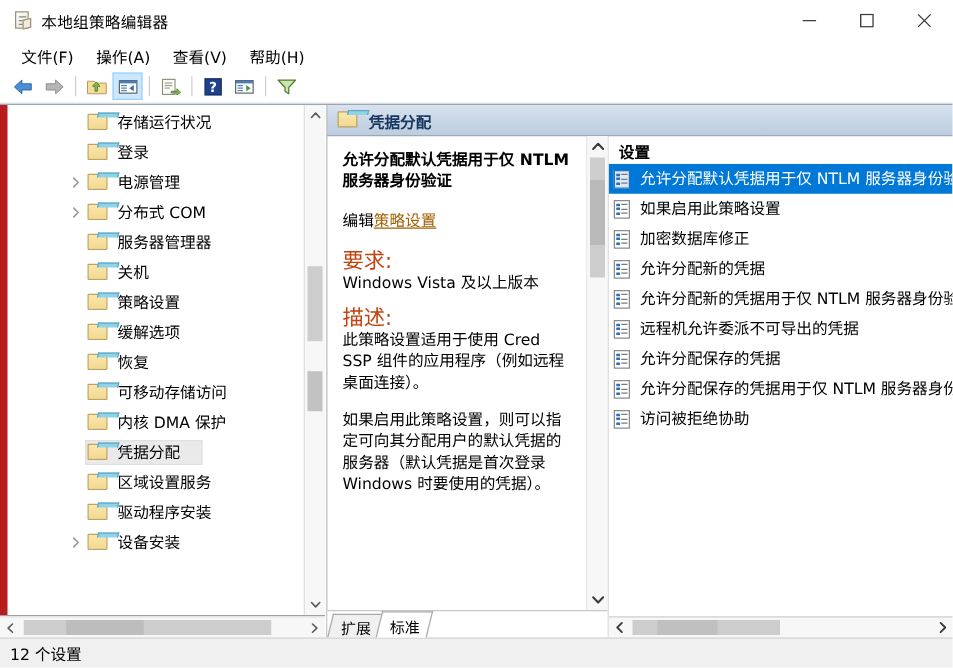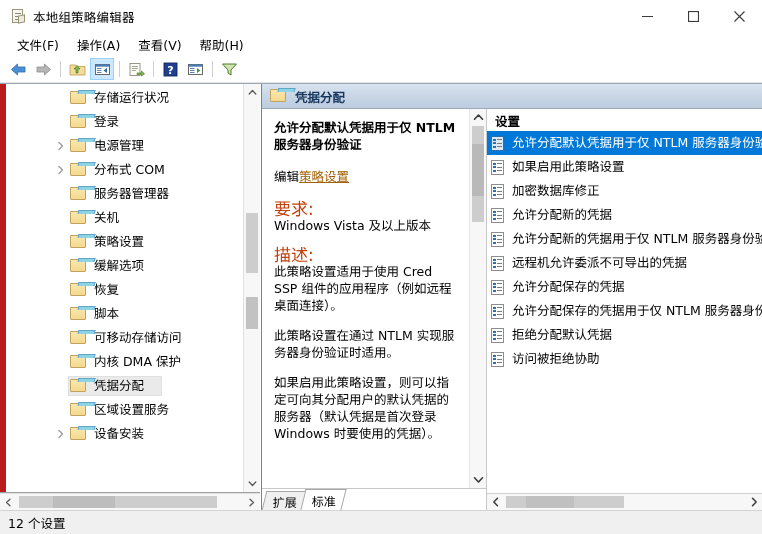--- a/index.html
+++ b/index.html
@@ -711,27 +711,20 @@
           </div>
 
           <div class="tree-item">
             <div class="folder-ico">
                 <div class="back"></div>
                 <div class="tab"></div>
               </div>
             <span class="tree-label">恢复</span>
           </div>
 
-          <div class="tree-item">
-            <div class="folder-ico">
-                <div class="back"></div>
-                <div class="tab"></div>
-              </div>
-            <span class="tree-label">脚本</span>
-          </div>
 
           <div class="tree-item">
             <div class="folder-ico">
                 <div class="back"></div>
                 <div class="tab"></div>
               </div>
             <span class="tree-label">可移动存储访问</span>
           </div>
 
           <div class="tree-item">
@@ -751,20 +744,27 @@
           </div>
 
           <div class="tree-item">
             <div class="folder-ico">
                 <div class="back"></div>
                 <div class="tab"></div>
               </div>
             <span class="tree-label">区域设置服务</span>
           </div>
 
+          <div class="tree-item">
+            <div class="folder-ico">
+                <div class="back"></div>
+                <div class="tab"></div>
+              </div>
+            <span class="tree-label">驱动程序安装</span>
+          </div>
 
           <div class="tree-item">
             <span class="expander">
               <svg width="10" height="10" viewBox="0 0 10 10">
                   <path d="M3 1.5 L6.5 5 L3 8.5" fill="none" stroke="#9a9a9a" stroke-width="1.3" stroke-linecap="round" stroke-linejoin="round"></path>
                 </svg>
             </span>
             <div class="folder-ico">
                 <div class="back"></div>
                 <div class="tab"></div>
@@ -829,21 +829,20 @@
 
               <div class="detail-link-row">
                 <span class="lead">编辑</span><a>策略设置</a>
               </div>
 
               <div class="detail-section-label">要求:</div>
               <div class="detail-text detail-para">Windows Vista 及以上版本</div>
 
               <div class="detail-section-label">描述:</div>
               <div class="detail-text detail-para">此策略设置适用于使用 Cred SSP 组件的应用程序（例如远程桌面连接）。</div>
-              <div class="detail-text detail-para">此策略设置在通过 NTLM 实现服务器身份验证时适用。</div>
               <div class="detail-text">如果启用此策略设置，则可以指定可向其分配用户的默认凭据的服务器（默认凭据是首次登录 Windows 时要使用的凭据）。</div>
             </div>
 
             <div class="vscroll" style="border-left:1px solid #e5e5e5;">
               <div class="arrow">
                 <svg width="11" height="11" viewBox="0 0 11 11">
                     <path d="M1.5 7.2 L5.5 3 L9.5 7.2" fill="none" stroke="#3a3a3a" stroke-width="1.6" stroke-linecap="round" stroke-linejoin="round"></path>
                   </svg>
               </div>
               <div class="track">
@@ -970,43 +969,31 @@
                 <div class="bar" style="top:3px"></div>
                   <div class="ln" style="top:3.5px"></div>
                 <div class="bar" style="top:6.5px"></div>
                   <div class="ln" style="top:7px"></div>
                 <div class="bar" style="top:10px"></div>
                   <div class="ln" style="top:10.5px"></div>
               </div>
               <span class="list-row-label">允许分配保存的凭据用于仅 NTLM 服务器身份验证</span>
             </div>
 
+
             <div class="list-row">
               <div class="policy-ico">
                 <div class="sheet"></div>
                 <div class="bar" style="top:3px"></div>
                   <div class="ln" style="top:3.5px"></div>
                 <div class="bar" style="top:6.5px"></div>
                   <div class="ln" style="top:7px"></div>
                 <div class="bar" style="top:10px"></div>
                   <div class="ln" style="top:10.5px"></div>
               </div>
-              <span class="list-row-label">拒绝分配默认凭据</span>
-            </div>
-
-            <div class="list-row">
-              <div class="policy-ico">
-                <div class="sheet"></div>
-                <div class="bar" style="top:3px"></div>
-                  <div class="ln" style="top:3.5px"></div>
-                <div class="bar" style="top:6.5px"></div>
-                  <div class="ln" style="top:7px"></div>
-                <div class="bar" style="top:10px"></div>
-                  <div class="ln" style="top:10.5px"></div>
-              </div>
               <span class="list-row-label">访问被拒绝协助</span>
             </div>
 
 
 
           </div>
 
           <div class="hscroll" style="border-top:1px solid #d0d0d0;">
             <div class="arrow">
               <svg width="10" height="10" viewBox="0 0 10 10">

